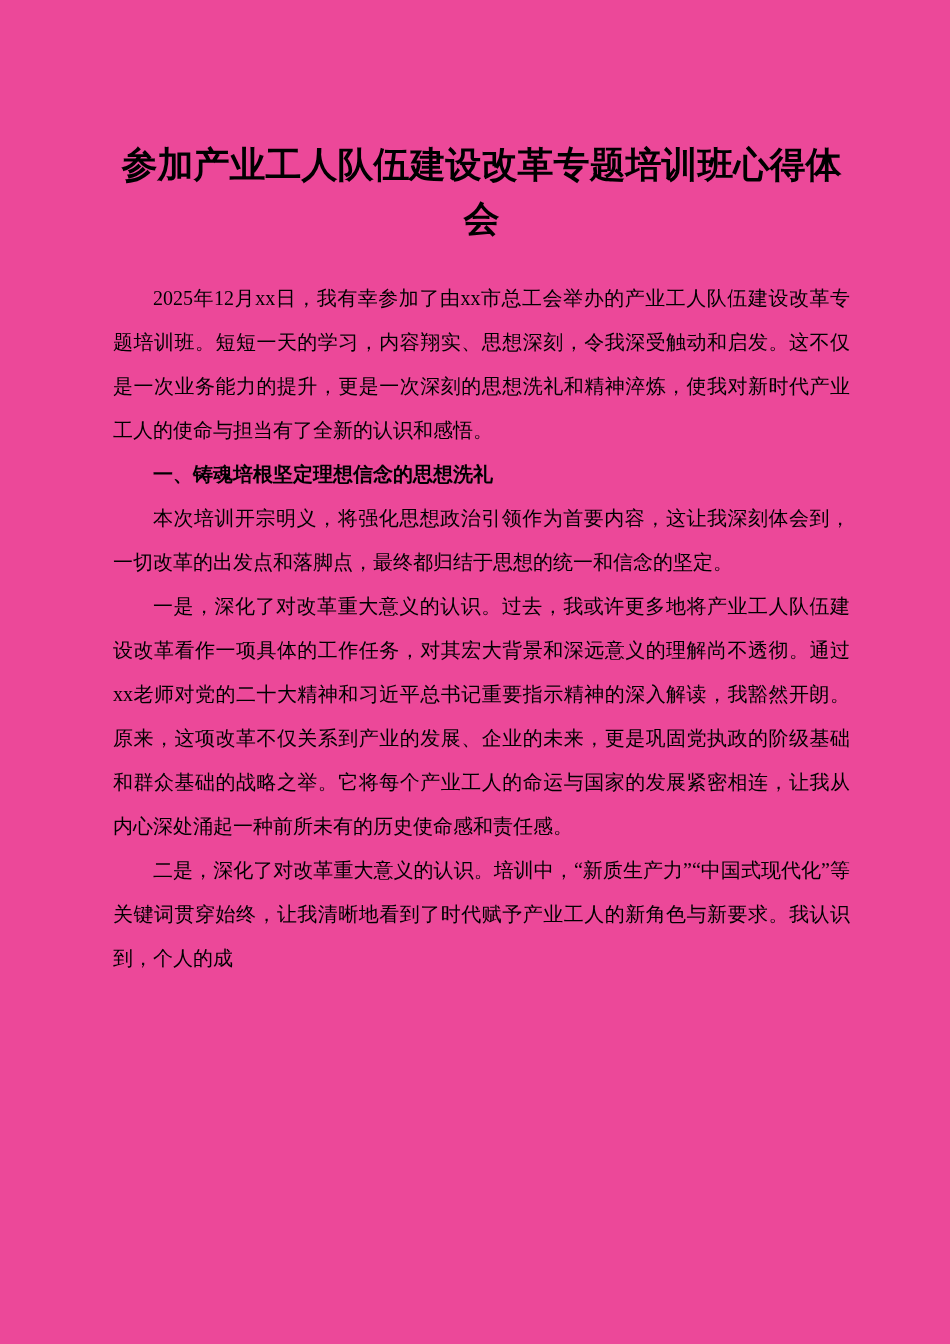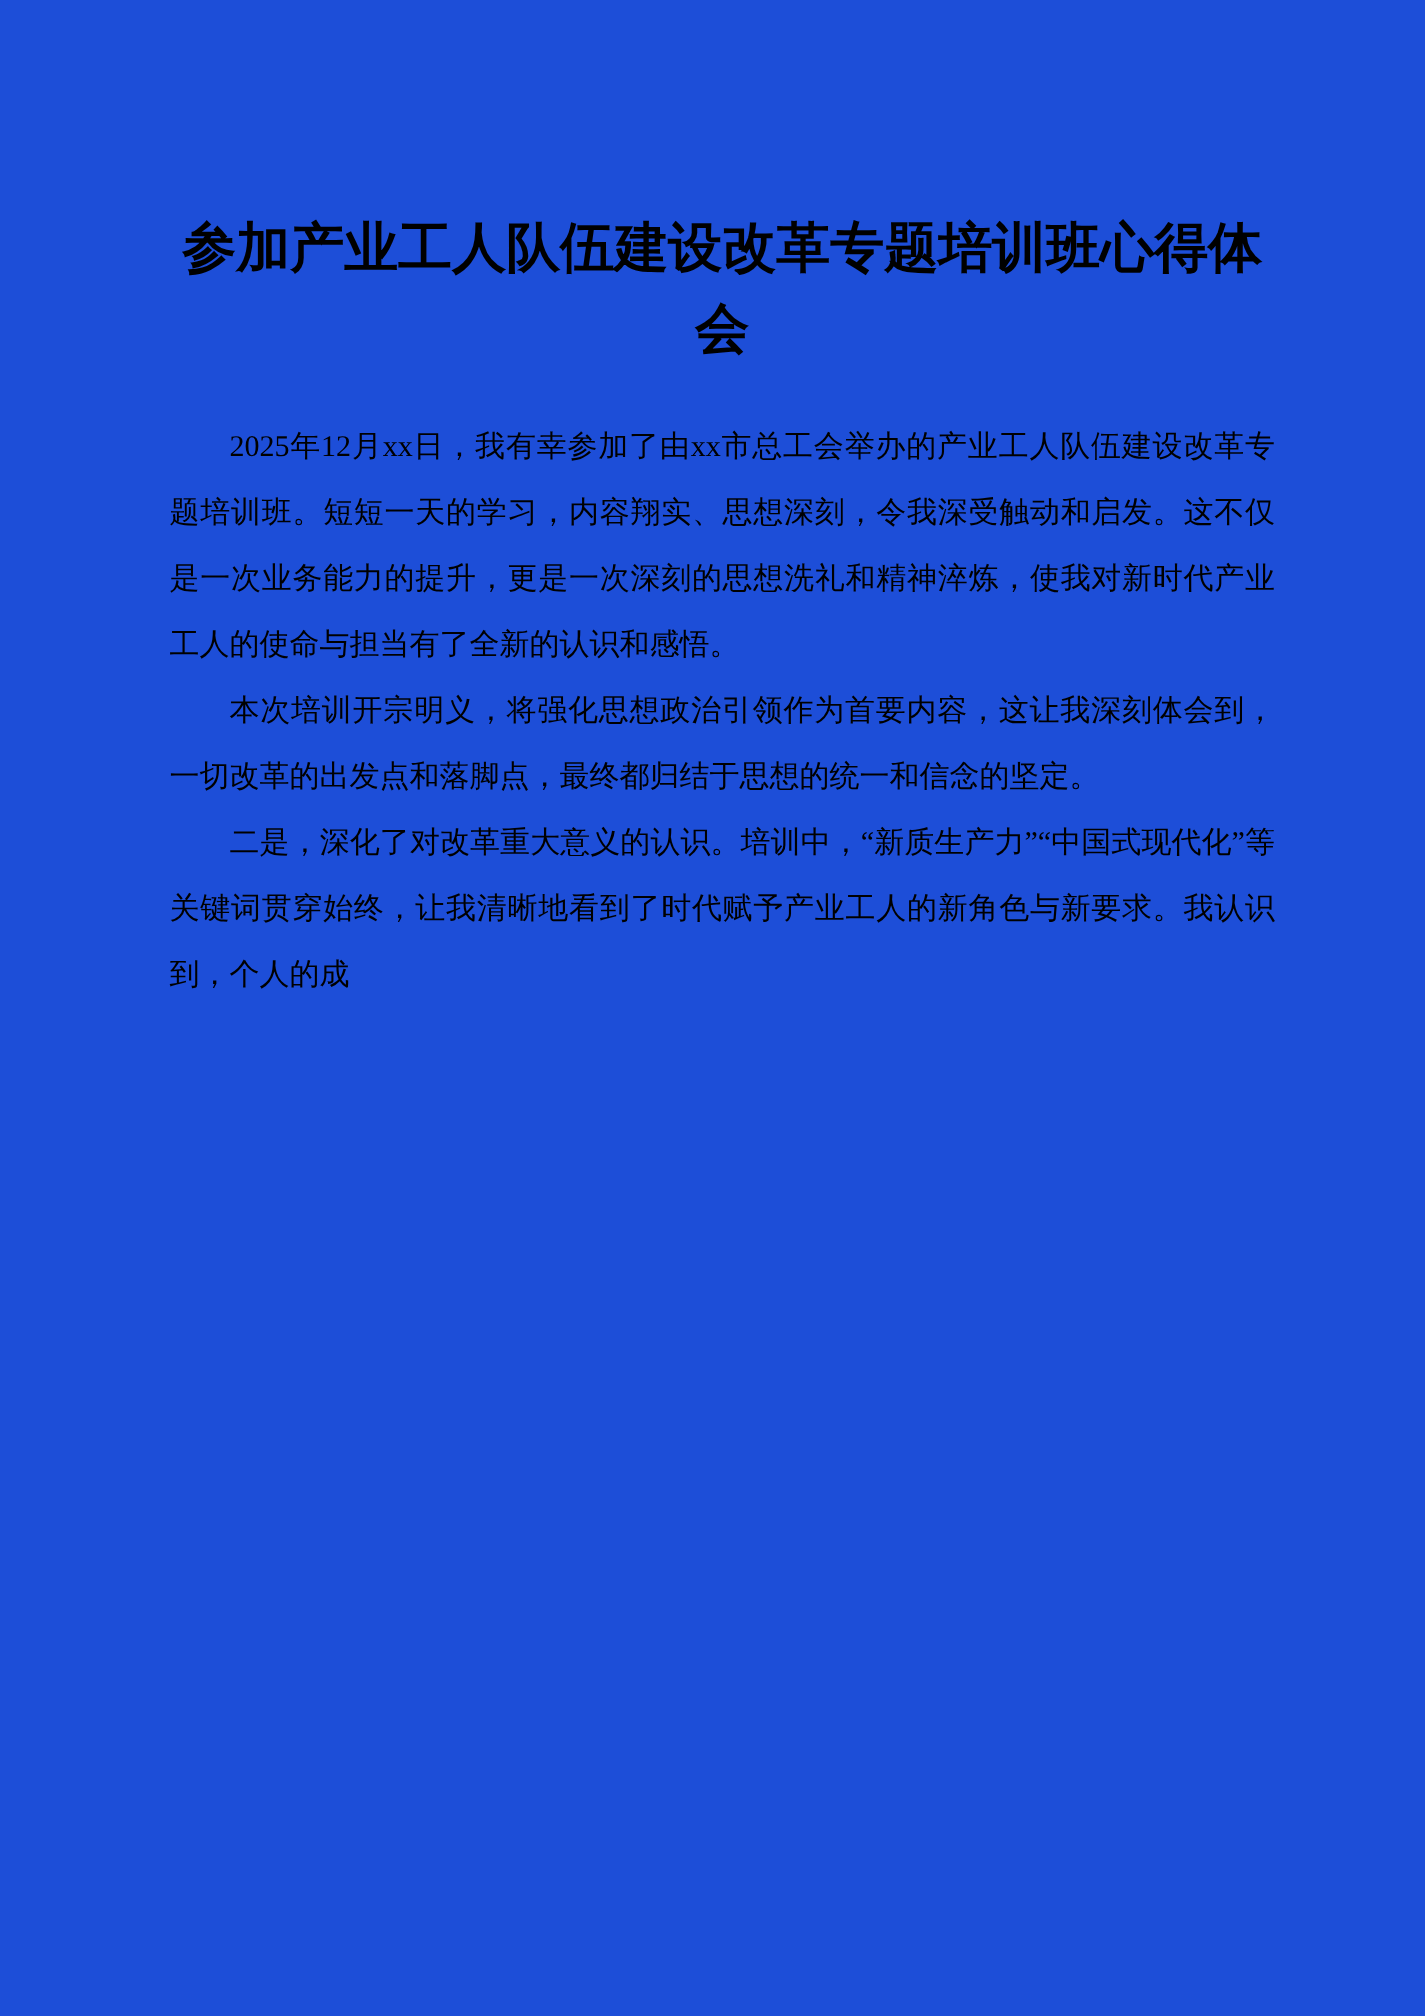--- a/index.html
+++ b/index.html
@@ -9,21 +9,21 @@
   }
   body {
     width: 950px;
     height: 1344px;
     overflow: hidden;
   }
   .doc-page {
     box-sizing: border-box;
     width: 950px;
     height: 1344px;
-    background: #1d4ed8;
+    background: #ec4899;
     padding: 138px 100px 60px 113px;
     color: #000000;
     font-family: "Liberation Serif", serif;
   }
   .doc-title {
     margin: 0 0 30px 0;
     font-size: 36px;
     line-height: 54px;
     font-weight: 700;
     text-align: center;
@@ -44,16 +44,18 @@
     font-family: "Liberation Sans", "DejaVu Sans", sans-serif;
   }
 </style>
 </head>
 <body>
 
 <div class="doc-page">
   <h1 class="doc-title">参加产业工人队伍建设改革专题培训班心得体会</h1>
   <div class="doc-body" id="doc-body">
       <p class="body">2025年12月xx日，我有幸参加了由xx市总工会举办的产业工人队伍建设改革专题培训班。短短一天的学习，内容翔实、思想深刻，令我深受触动和启发。这不仅是一次业务能力的提升，更是一次深刻的思想洗礼和精神淬炼，使我对新时代产业工人的使命与担当有了全新的认识和感悟。</p>
+      <p class="heading">一、铸魂培根坚定理想信念的思想洗礼</p>
       <p class="body">本次培训开宗明义，将强化思想政治引领作为首要内容，这让我深刻体会到，一切改革的出发点和落脚点，最终都归结于思想的统一和信念的坚定。</p>
+      <p class="body">一是，深化了对改革重大意义的认识。过去，我或许更多地将产业工人队伍建设改革看作一项具体的工作任务，对其宏大背景和深远意义的理解尚不透彻。通过xx老师对党的二十大精神和习近平总书记重要指示精神的深入解读，我豁然开朗。原来，这项改革不仅关系到产业的发展、企业的未来，更是巩固党执政的阶级基础和群众基础的战略之举。它将每个产业工人的命运与国家的发展紧密相连，让我从内心深处涌起一种前所未有的历史使命感和责任感。</p>
       <p class="body">二是，深化了对改革重大意义的认识。培训中，“新质生产力”“中国式现代化”等关键词贯穿始终，让我清晰地看到了时代赋予产业工人的新角色与新要求。我认识到，个人的成</p>
     </div>
 </div>
 
 </body></html>

